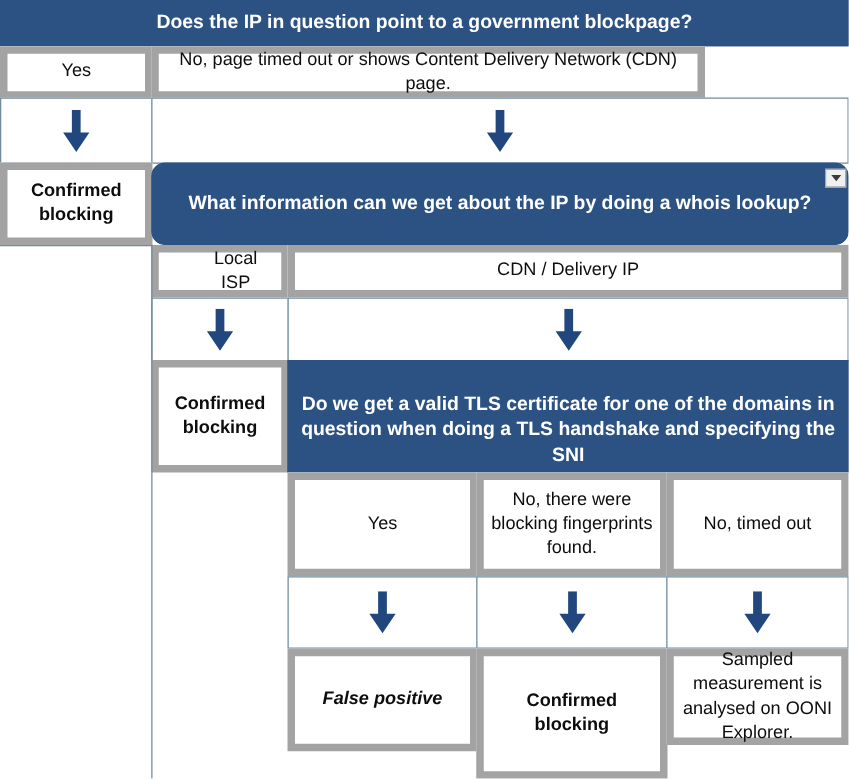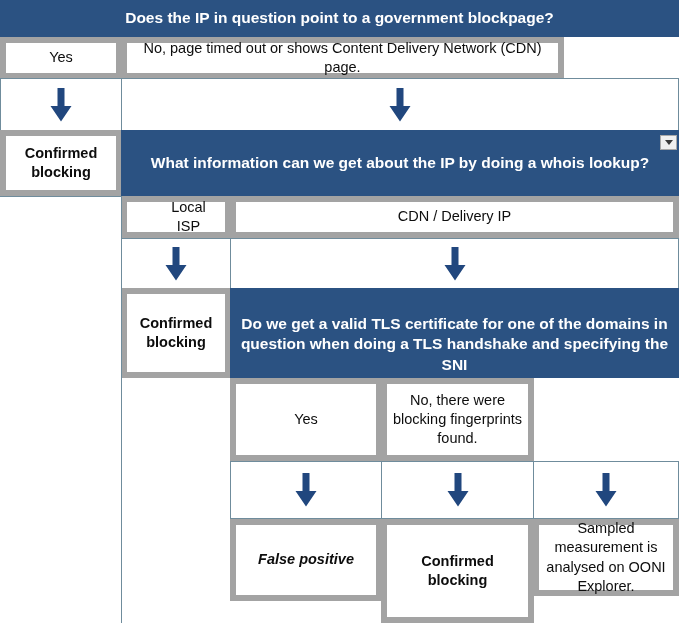--- a/index.html
+++ b/index.html
@@ -113,21 +113,21 @@
   </div>
   <div class="arrow-cell" style="left:121px; top:78px; width:558px; height:53px;">
     <svg class="arrow-icon" viewBox="0 0 22 34">
       <path d="M7.5 0 L14.5 0 L14.5 18 L21.5 18 L11 33.5 L0.5 18 L7.5 18 Z" fill="#21477e"></path>
     </svg>
   </div>
 
   <div class="cell bordered bold" style="left:0px; top:130px; width:122px; height:66px;">
     <span class="txt">Confirmed blocking</span>
   </div>
-  <div class="cell blue q-big" style="left:121px; top:130px; width:558px; height:66px;">
+  <div class="cell blue q-big" style="left:121px; top:130px; width:558px; height:66px;border-radius:11px;">
     <span class="txt">What information can we get about the IP by doing a whois lookup?</span>
   </div>
   <div class="filter-btn" style="left:660px; top:135px;">
     <span class="tri"></span>
   </div>
 
   <div class="cell bordered" style="left:121px; top:196px; width:110px; height:42px;padding-left:31px;">
     <span class="txt">Local ISP</span>
   </div>
   <div class="cell bordered" style="left:230px; top:196px; width:449px; height:42px;">
@@ -151,20 +151,23 @@
   <div class="cell blue q-big" style="left:230px; top:288px; width:449px; height:90px;align-items:flex-end;">
     <span class="txt">Do we get a valid TLS certificate for one of the domains in question when doing a TLS handshake and specifying the SNI</span>
   </div>
 
   <div class="cell bordered" style="left:230px; top:378px; width:152px; height:83px;">
     <span class="txt">Yes</span>
   </div>
   <div class="cell bordered" style="left:381px; top:378px; width:153px; height:83px;">
     <span class="txt">No, there were blocking fingerprints found.</span>
   </div>
+  <div class="cell bordered" style="left:533px; top:378px; width:146px; height:83px;">
+    <span class="txt">No, timed out</span>
+  </div>
 
   <div class="arrow-cell" style="left:230px; top:461px; width:152px; height:58px;">
     <svg class="arrow-icon" viewBox="0 0 22 34">
       <path d="M7.5 0 L14.5 0 L14.5 18 L21.5 18 L11 33.5 L0.5 18 L7.5 18 Z" fill="#21477e"></path>
     </svg>
   </div>
   <div class="arrow-cell" style="left:381px; top:461px; width:153px; height:58px;">
     <svg class="arrow-icon" viewBox="0 0 22 34">
       <path d="M7.5 0 L14.5 0 L14.5 18 L21.5 18 L11 33.5 L0.5 18 L7.5 18 Z" fill="#21477e"></path>
     </svg>

